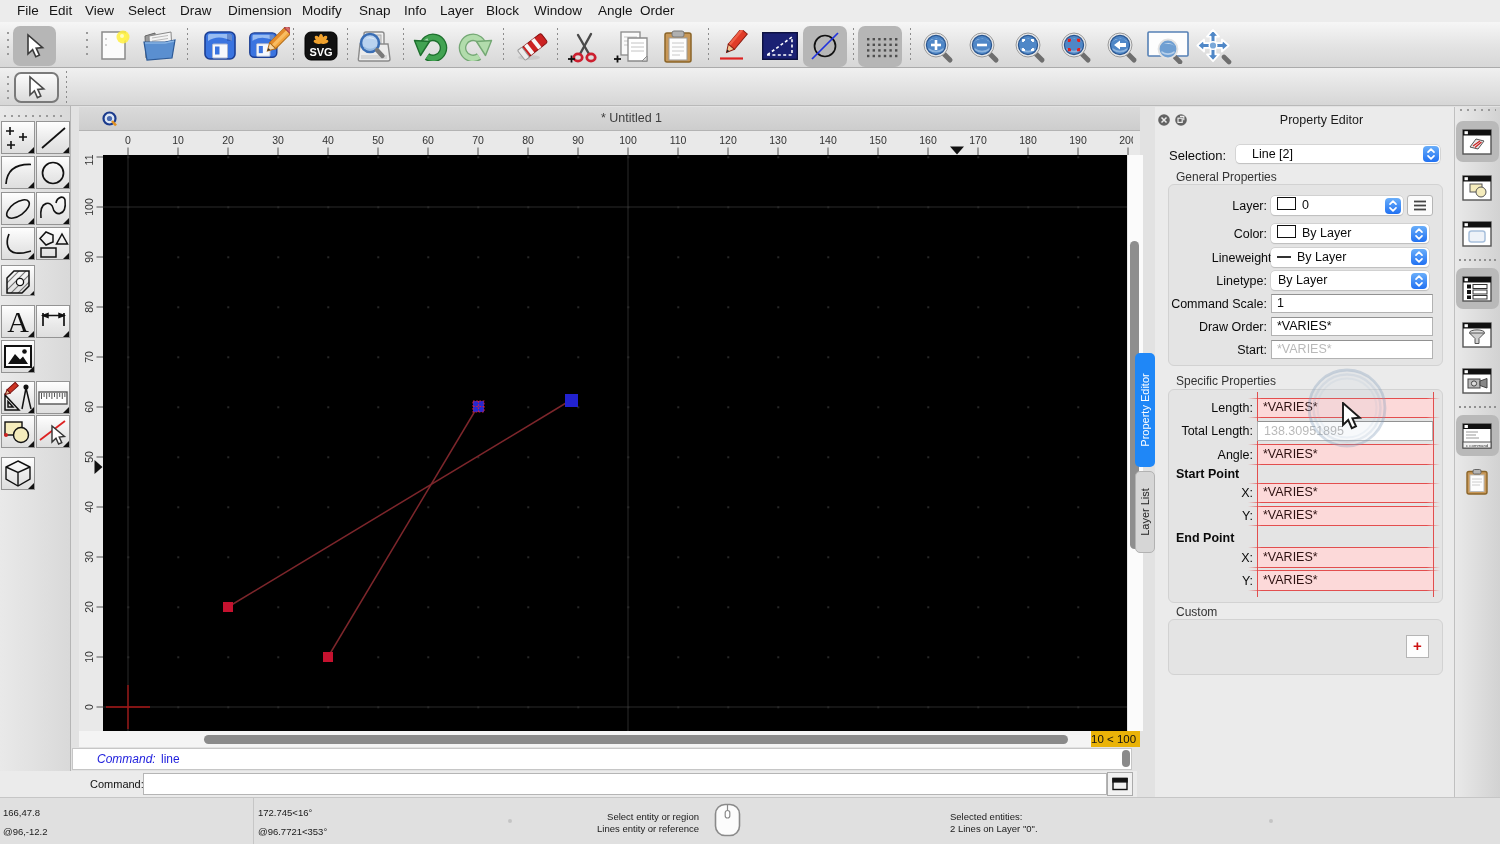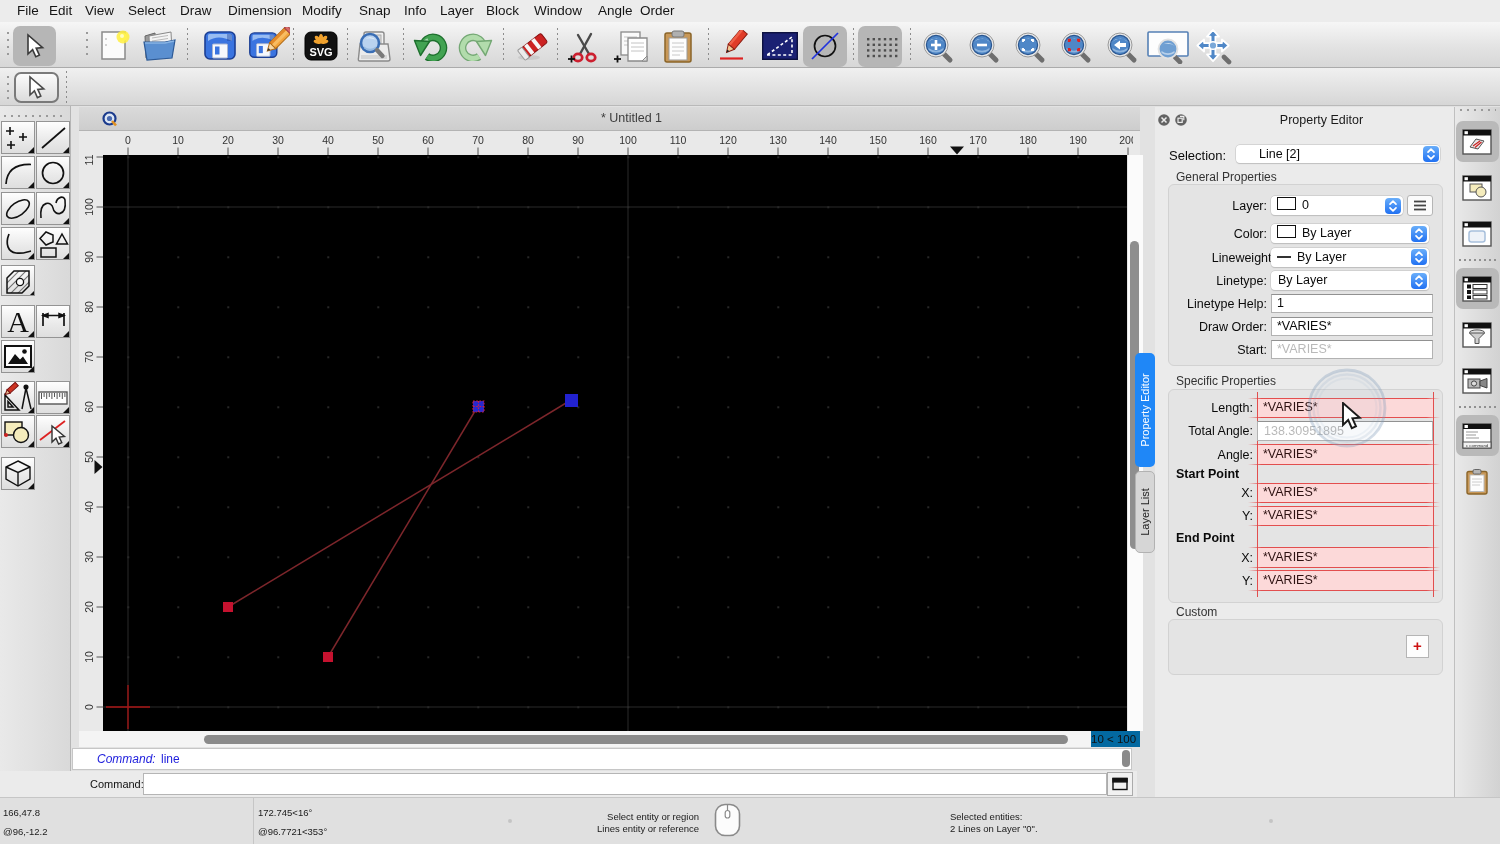--- a/index.html
+++ b/index.html
@@ -26,21 +26,21 @@
   border:1px solid #949494;background:linear-gradient(#fefefe,#e9e9e9 60%,#dedede);}
 #dwin{left:71px;top:107px;width:1061px;height:640px;background:#e9e9e9;margin-left:8px;}
 #dtitle{left:0;top:0;width:1061px;height:24px;
   background:linear-gradient(#dadada,#cdcdcd);border-bottom:1px solid #b3b3b3;
   box-sizing:border-box;font-size:12.5px;color:#3c3c3c;text-align:center;line-height:23px;text-indent:44px;}
 #cv{left:24px;top:48px;width:1024px;height:576px;background:#000;}
 #vsb{left:1048px;top:48px;width:16px;height:576px;background:#fbfbfb;border-left:1px solid #e4e4e4;box-sizing:border-box;}
 #vsbt{left:1051px;top:134px;width:9px;height:308px;background:#8e8e8e;border-radius:4.5px;}
 #hrow{left:0px;top:624px;width:1061px;height:16px;background:#f4f4f4;}
 #hsbt{left:125px;top:4px;width:864px;height:9px;background:#8a8a8a;border-radius:5px;}
-#zlabel{left:1012px;top:0px;width:49px;height:16px;background:#0369a1;font-size:11.5px;color:#111;line-height:16px;}
+#zlabel{left:1012px;top:0px;width:49px;height:16px;background:#eab308;font-size:11.5px;color:#111;line-height:16px;}
 #cmdhist{left:72px;top:748px;width:1060px;height:22px;background:#fff;
   border:1px solid #c6c6c6;box-sizing:border-box;font-size:12px;color:#2222dd;line-height:20px;}
 #cmdhistsb{left:1122px;top:750px;width:8px;height:17px;background:#8a8a8a;border-radius:4px;}
 #cmdrow{left:0;top:771px;width:1137px;height:26px;background:#ebebeb;}
 #cmdinput{position:absolute;left:143px;top:2px;width:964px;height:22px;background:#fff;
   border:1px solid #b5b5b5;box-sizing:border-box;}
 #cmdbtn{position:absolute;left:1107px;top:1px;width:26px;height:24px;background:#f1f1f1;
   border:1px solid #ababab;box-sizing:border-box;}
 #status{left:0;top:797px;width:1500px;height:47px;background:#e0e0e0;
   border-top:1px solid #c6c6c6;box-sizing:border-box;font-size:9.5px;color:#1a1a1a;}
@@ -706,21 +706,21 @@
   <div id="ppanel" class="abs">
     <svg class="abs" style="left:-4px;top:6px" width="40" height="14" viewBox="0 0 40 14">
         <circle cx="7" cy="7" r="5.8" fill="#636363"></circle>
         <path d="M4.5 4.5 L9.5 9.5 M9.5 4.5 L4.5 9.5" stroke="#ececec" stroke-width="1.5"></path>
         <circle cx="24" cy="7" r="5.8" fill="#636363"></circle>
         <rect x="21" y="5.2" width="4.2" height="4.2" fill="none" stroke="#ececec" stroke-width="1.2"></rect>
         <path d="M23 3.4 L26.8 3.4 L26.8 7.2" fill="none" stroke="#ececec" stroke-width="1.2"></path>
       </svg>
 <div class="abs" style="left:0;top:6px;width:293px;text-align:center;text-indent:28px;font-size:12.5px;color:#1a1a1a">Property Editor</div>
 <div class="abs plabel" style="left:8px;top:41px;width:60px;text-align:left;font-size:13px">Selection:</div>
-<div class="combo" style="left:75px;top:38px;width:204px;height:18px;line-height:18px;padding-left:23px">Line [2]</div>
+<div class="combo" style="left:75px;top:38px;width:204px;height:18px;line-height:18px;padding-left:16px">Line [2]</div>
 <div class="spin" style="left:262px;top:39px;height:16px"></div>
 <div class="abs" style="left:262px;top:39px">
         <svg width="16" height="16" viewBox="0 0 16 16">
           <path d="M5 6.2 L8 3.2 L11 6.2 M5 9.8 L8 12.8 L11 9.8" fill="none" stroke="#fff" stroke-width="1.7" stroke-linejoin="round" stroke-linecap="round"></path>
         </svg>
       </div>
 <div class="abs" style="left:15px;top:63px;font-size:12px;color:#333">General Properties</div>
 <div class="groupbox" style="top:77px;height:182px"></div>
 <div class="abs plabel" style="left:0;top:92px;width:106px">Layer:</div>
       <div class="combo" style="left:110px;top:89px;width:132px;height:19px;line-height:19px;"><span style="display:inline-block;width:17px;height:11px;border:1.4px solid #111;background:#fff;vertical-align:-1px;margin:0 6px 0 6px"></span>0</div>
@@ -756,33 +756,33 @@
         </svg>
       </div>
 <div class="abs plabel" style="left:0;top:167px;width:106px">Linetype:</div>
       <div class="combo" style="left:110px;top:164px;width:158px;height:19px;line-height:19px;"><span style="padding-left:7px">By Layer</span></div>
       <div class="spin" style="left:250px;top:165.5px;height:16px"></div>
       <div class="abs" style="left:250px;top:165.5px">
         <svg width="16" height="16" viewBox="0 0 16 16">
           <path d="M5 6.2 L8 3.2 L11 6.2 M5 9.8 L8 12.8 L11 9.8" fill="none" stroke="#fff" stroke-width="1.7" stroke-linejoin="round" stroke-linecap="round"></path>
         </svg>
       </div>
-<div class="abs plabel" style="left:0;top:190px;width:106px">Linetype Help:</div>
+<div class="abs plabel" style="left:0;top:190px;width:106px">Command Scale:</div>
       <div class="field" style="left:110px;top:187px;width:162px;height:19px;line-height:17px;padding-left:5px;color:#0a0a0a">1</div>
 <div class="abs plabel" style="left:0;top:213px;width:106px">Draw Order:</div>
       <div class="field" style="left:110px;top:210px;width:162px;height:19px;line-height:17px;padding-left:5px;color:#0a0a0a">*VARIES*</div>
 <div class="abs plabel" style="left:0;top:236px;width:106px">Start:</div>
       <div class="field" style="left:110px;top:233px;width:162px;height:19px;line-height:17px;padding-left:5px;color:#b9b9b9">*VARIES*</div>
 <div class="abs" style="left:15px;top:267px;font-size:12px;color:#333">Specific Properties</div>
 <div class="groupbox" style="top:282px;height:214px"></div>
 <div class="abs plabel" style="left:0;top:294px;width:92px">Length:</div>
       <div class="pink" style="left:96px;top:291px;width:176px;height:19.5px;line-height:19px;padding-left:6px">*VARIES*</div>
       <div class="redh" style="left:87px;top:290.5px;width:192px"></div>
       <div class="redh" style="left:87px;top:310px;width:192px"></div>
-<div class="abs plabel" style="left:0;top:317px;width:92px">Total Angle:</div>
+<div class="abs plabel" style="left:0;top:317px;width:92px">Total Length:</div>
 <div class="field" style="left:96px;top:314.3px;width:176px;height:20px;line-height:18px;padding-left:6px;color:#b9b9b9;z-index:3">138.30951895</div>
 <div class="abs plabel" style="left:0;top:340.6px;width:92px">Angle:</div>
       <div class="pink" style="left:96px;top:337.6px;width:176px;height:19.5px;line-height:19px;padding-left:6px">*VARIES*</div>
       <div class="redh" style="left:87px;top:337.1px;width:192px"></div>
       <div class="redh" style="left:87px;top:356.6px;width:192px"></div>
 <div class="abs" style="left:15px;top:360px;font-size:12.5px;font-weight:bold;color:#0a0a0a">Start Point</div>
 <div class="abs plabel" style="left:0;top:379px;width:92px">X:</div>
       <div class="pink" style="left:96px;top:376px;width:176px;height:19.5px;line-height:19px;padding-left:6px">*VARIES*</div>
       <div class="redh" style="left:87px;top:375.5px;width:192px"></div>
       <div class="redh" style="left:87px;top:395px;width:192px"></div>

